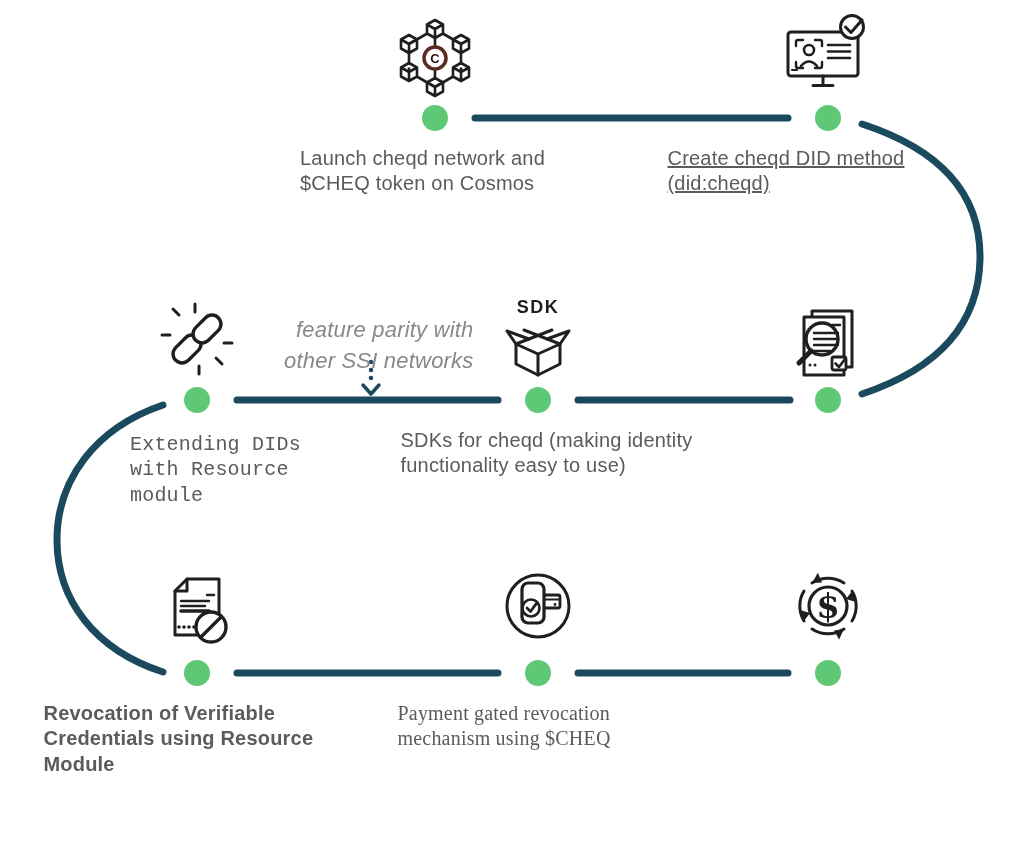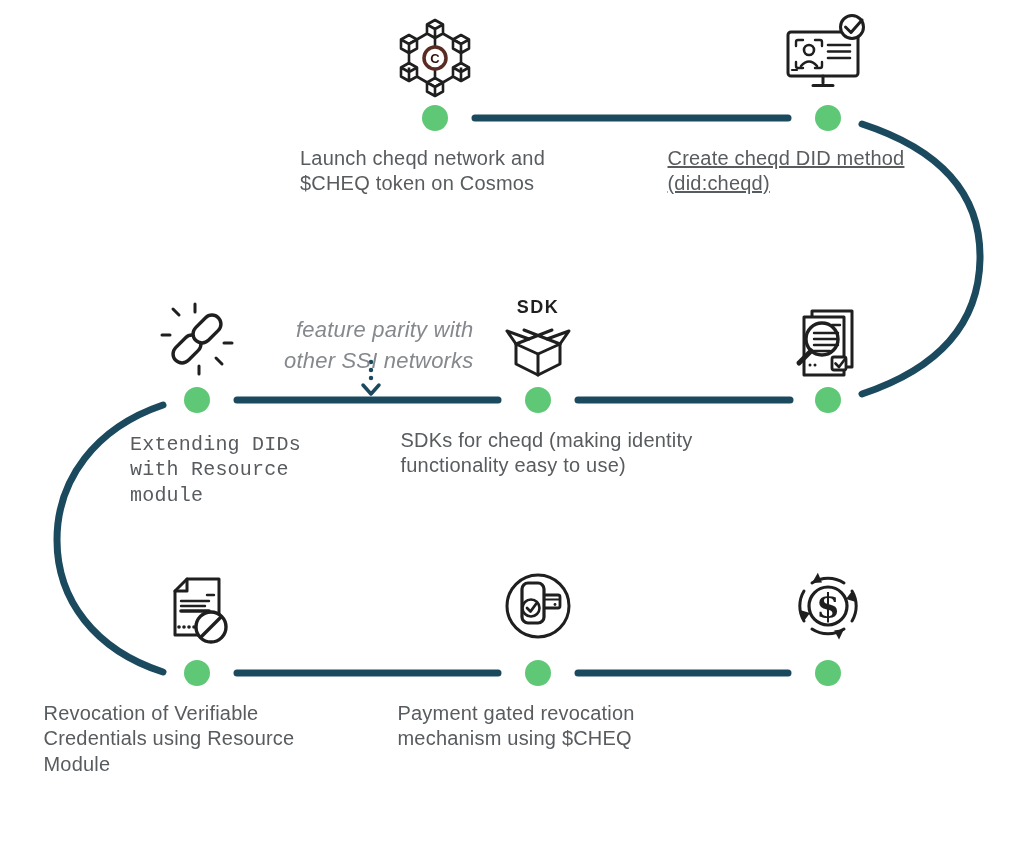--- a/index.html
+++ b/index.html
@@ -171,18 +171,18 @@
         <use href="#ah" transform="translate(59,66) rotate(135)"></use>
         <use href="#ah" transform="translate(67,28) rotate(90)"></use>
       </g>
     </g>
   </svg>
 
   <div class="label" style="left:430px; top:146px; width:260px;">Launch cheqd network and $CHEQ token on Cosmos</div>
   <div class="label" style="left:790px; top:146px; width:245px;text-decoration:underline;">Create cheqd DID method (did:cheqd)</div>
   <div class="label" style="left:548px; top:428px; width:295px;">SDKs for cheqd (making identity functionality easy to use)</div>
   <div class="label" style="left:230px; top:432px; width:200px;font-family:Liberation Mono, monospace;">Extending DIDs with Resource module</div>
-  <div class="label" style="left:196px; top:701px; width:305px;">Revocation of Verifiable Credentials using Resource Module</div>
-  <div class="label" style="left:540px; top:701px; width:285px;">Payment gated revocation mechanism using $CHEQ</div>
+  <div class="label" style="left:196px; top:701px; width:305px;font-weight:bold;">Revocation of Verifiable Credentials using Resource Module</div>
+  <div class="label" style="left:540px; top:701px; width:285px;font-family:Liberation Serif, serif;">Payment gated revocation mechanism using $CHEQ</div>
 
   <div class="annotation" style="left:371px; top:315px; width:205px;">feature parity with other SSI networks</div>
 
 </div>
 
 </body></html>

